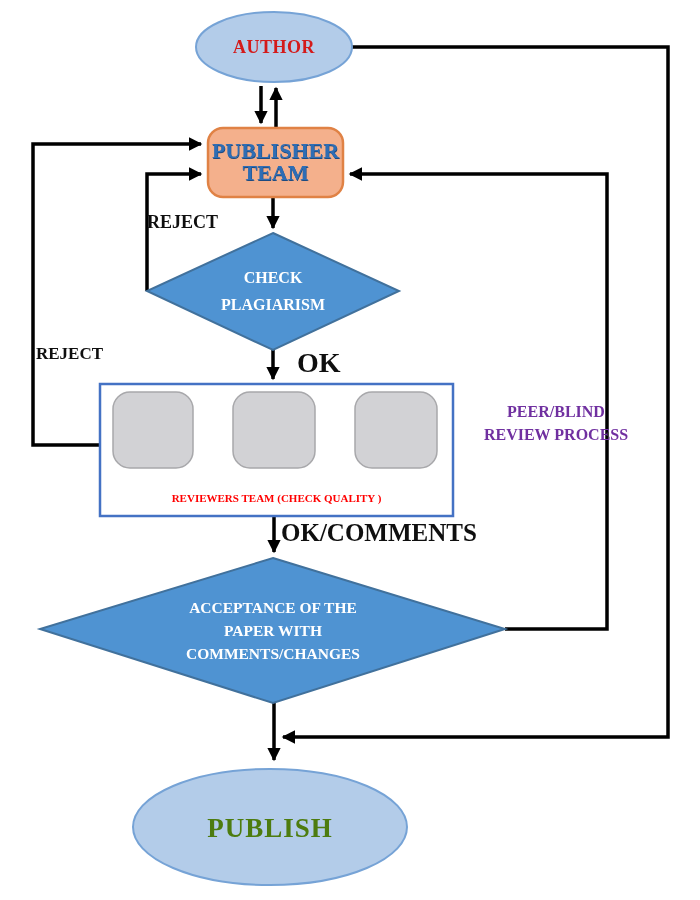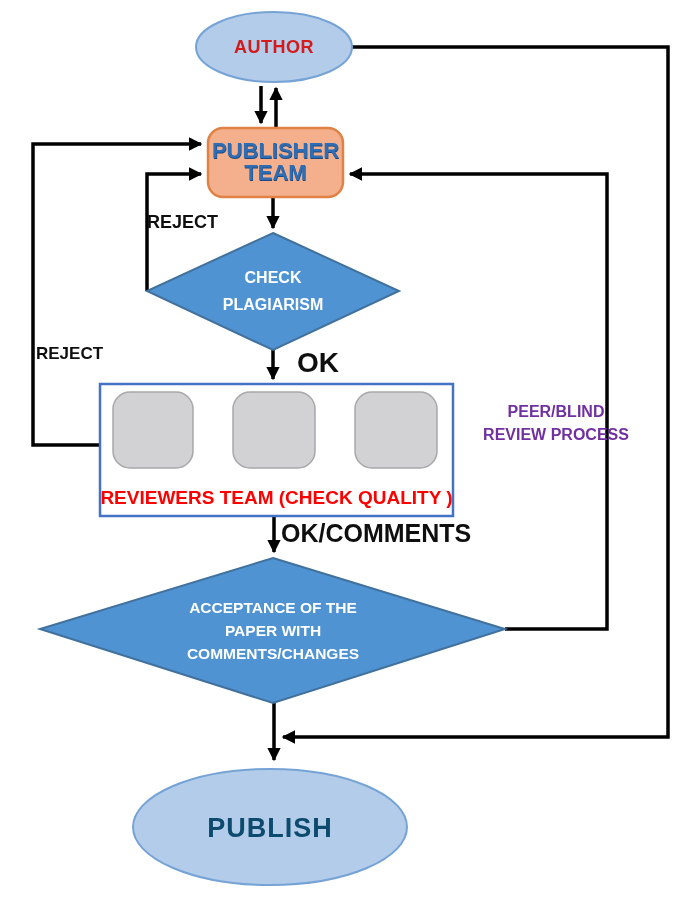--- a/index.html
+++ b/index.html
@@ -1,42 +1,42 @@
 <!DOCTYPE html>
 <html><head>
 <meta charset="utf-8">
 <style>
   html, body { margin: 0; padding: 0; background: #ffffff; }
   #canvas {
     position: relative;
     width: 700px;
     height: 900px;
     background: #ffffff;
-    font-family: Liberation Sans, sans-serif;
+    font-family: Liberation Serif, serif;
     overflow: hidden;
   }
   #shapes { position: absolute; left: 0; top: 0; }
   .lbl {
     position: absolute;
     display: flex;
     flex-direction: column;
     align-items: center;
     justify-content: center;
     text-align: center;
     font-weight: bold;
     white-space: nowrap;
     line-height: 1.35;
   }
   .author-label      { left: 199px; top: 30px;  width: 150px; height: 34px; font-size: 18px; color: #d41a1a; letter-spacing: .5px; }
   .publisher-label   { left: 208px; top: 130px; width: 135px; height: 64px; font-size: 22px; color: #2e6db4; line-height: 22px; text-shadow: 0.5px 0.5px 0 #1c4a80; }
   .plagiarism-label  { left: 173px; top: 263px; width: 200px; height: 56px; font-size: 16px; color: #ffffff; line-height: 27px; }
-  .reviewers-caption { left: 102px; top: 486px; width: 349px; height: 24px; font-size: 19px; color: #ff0000; }
+  .reviewers-caption { left: 102px; top: 486px; width: 349px; height: 24px; font-size: 11px; color: #ff0000; }
   .peer-note         { left: 438px; top: 400px; width: 180px; height: 46px; font-size: 16px; color: #7030a0; line-height: 23px; margin-left: 28px; }
   .acceptance-label  { left: 143px; top: 595px; width: 260px; height: 70px; font-size: 15.5px; color: #ffffff; line-height: 23px; }
-  .publish-label     { left: 150px; top: 788px; width: 240px; height: 80px; font-size: 27px; color: #0c4a6e; line-height: 39px; letter-spacing: 1px; }
+  .publish-label     { left: 150px; top: 788px; width: 240px; height: 80px; font-size: 27px; color: #4d7c0f; line-height: 39px; letter-spacing: 1px; }
   .edge-lbl { position: absolute; font-weight: bold; color: #0f0f0f; white-space: nowrap; }
   .reject-1     { left: 147px; top: 212px; font-size: 18px; }
   .reject-2     { left: 36px;  top: 344px; font-size: 17px; }
   .ok-lbl       { left: 297px; top: 347px; font-size: 28px; }
   .ok-comments  { left: 281px; top: 519px; font-size: 25px; }
 </style>
 </head>
 <body>
 
 <div id="canvas">

